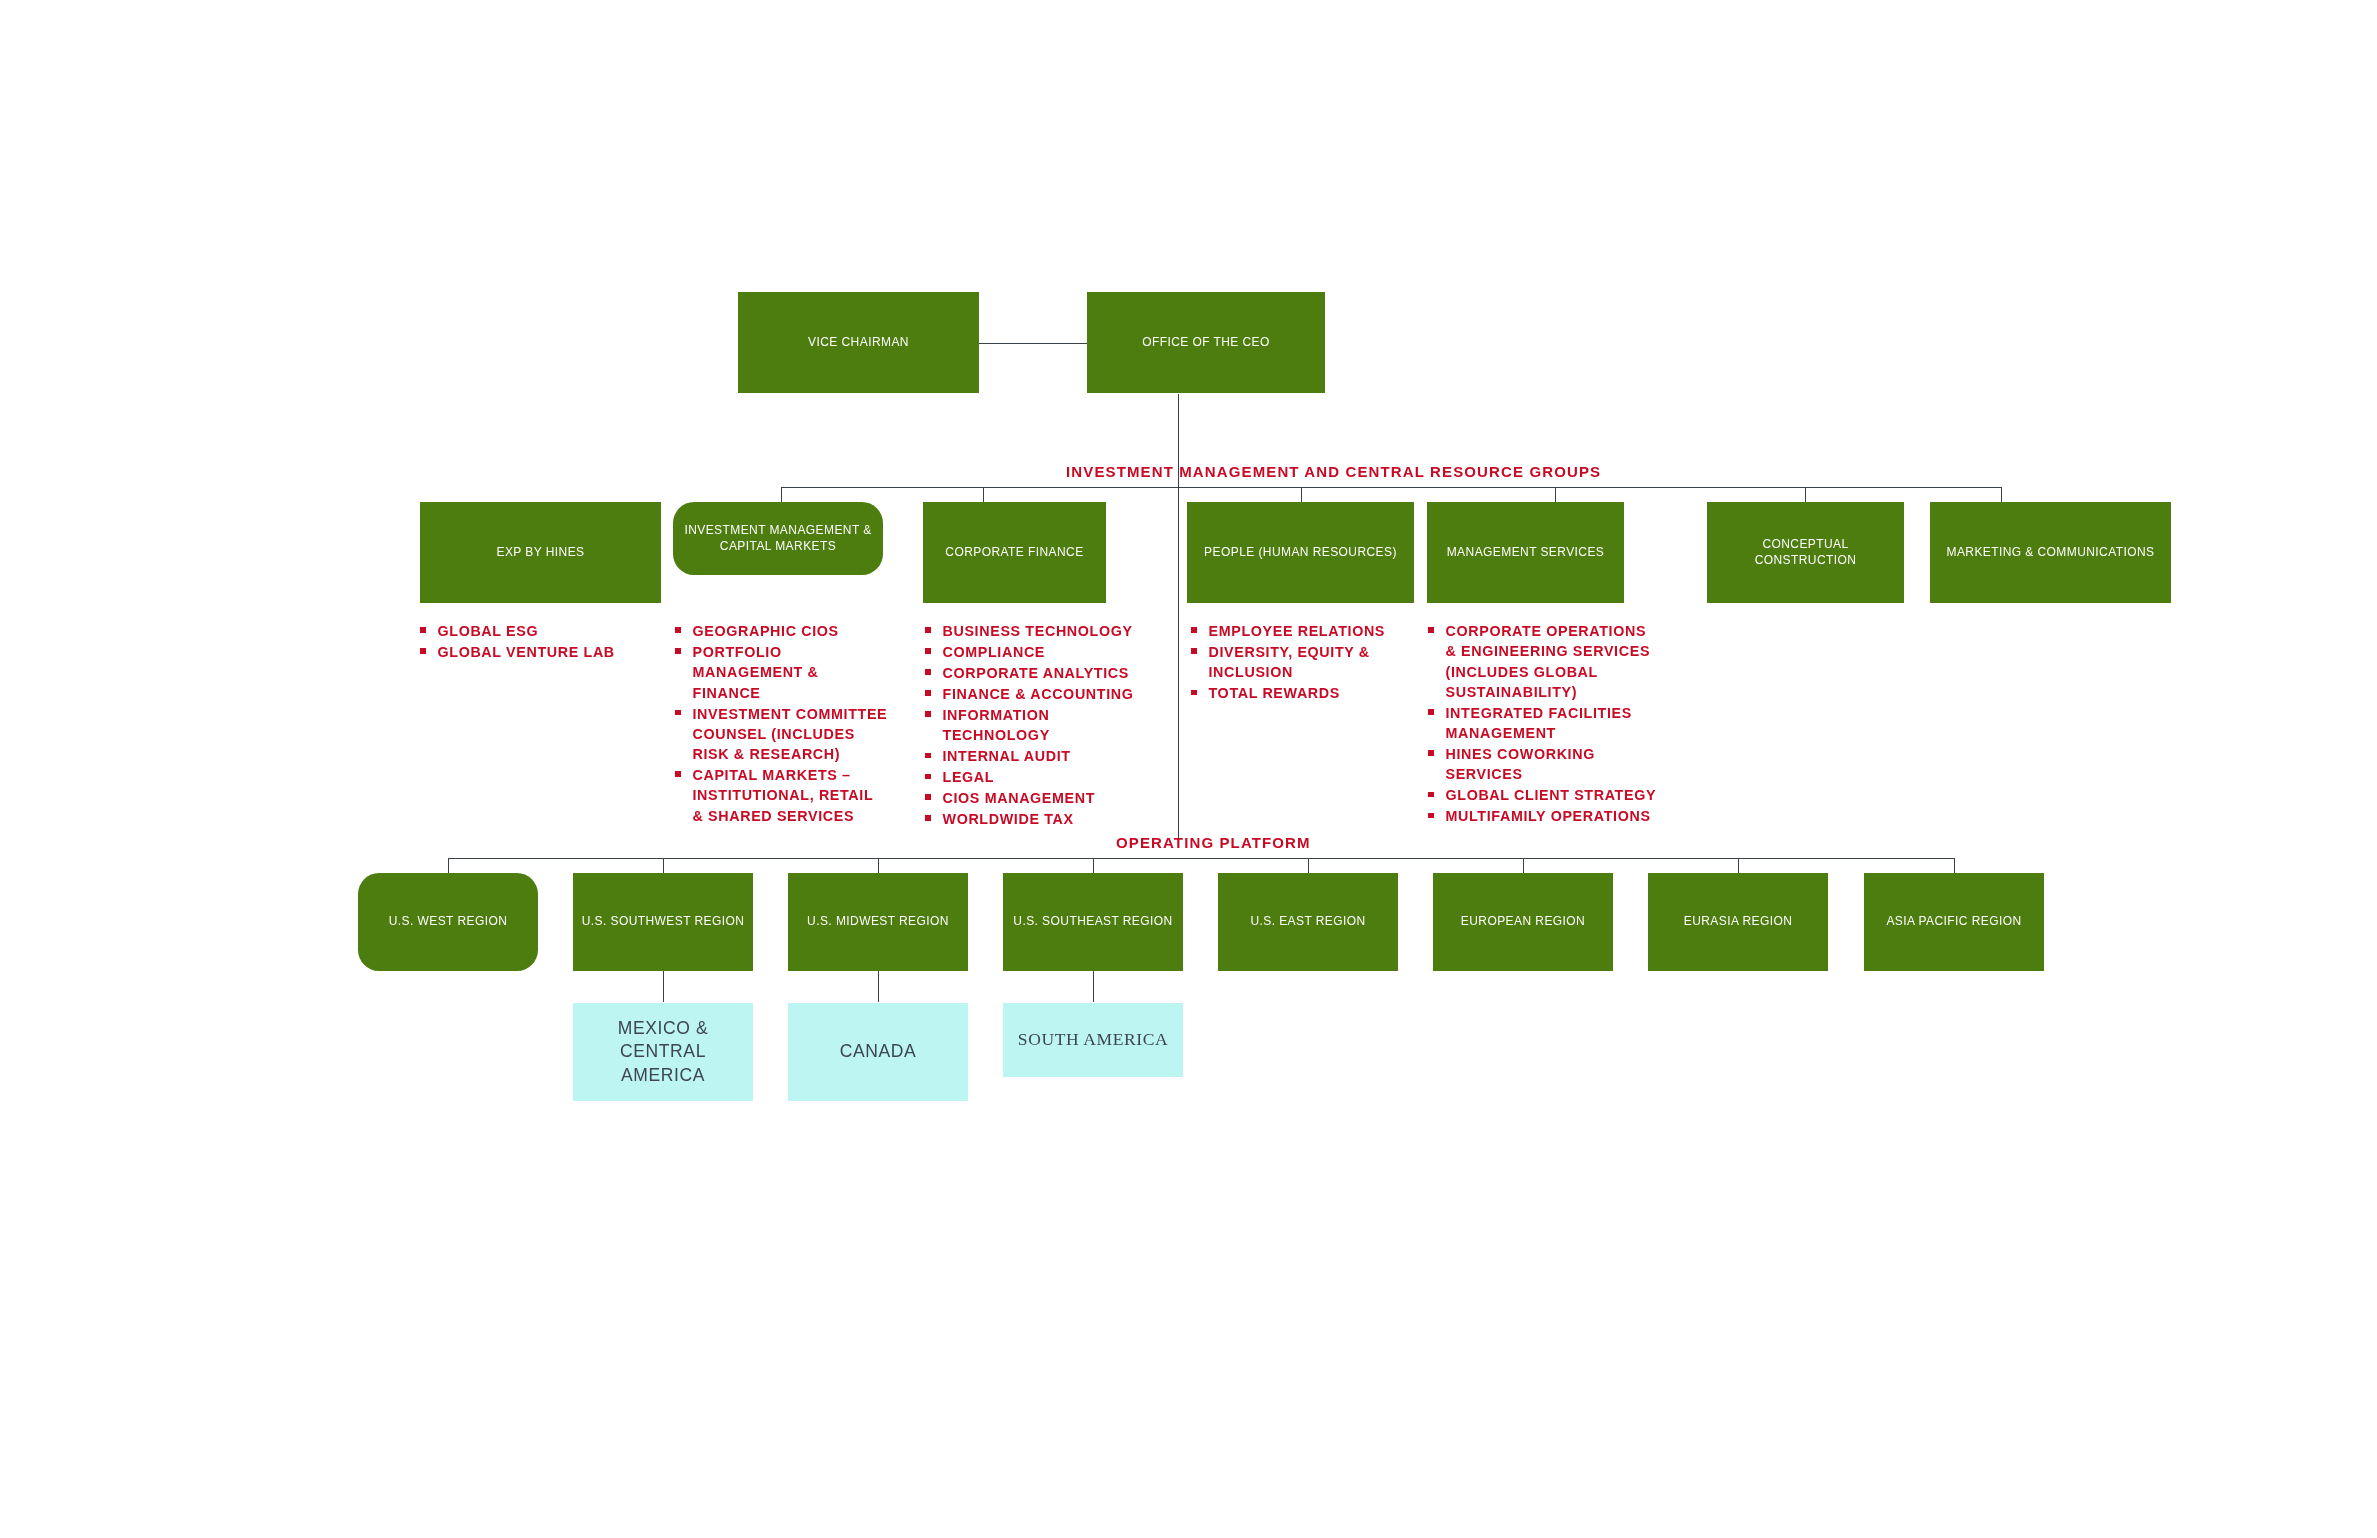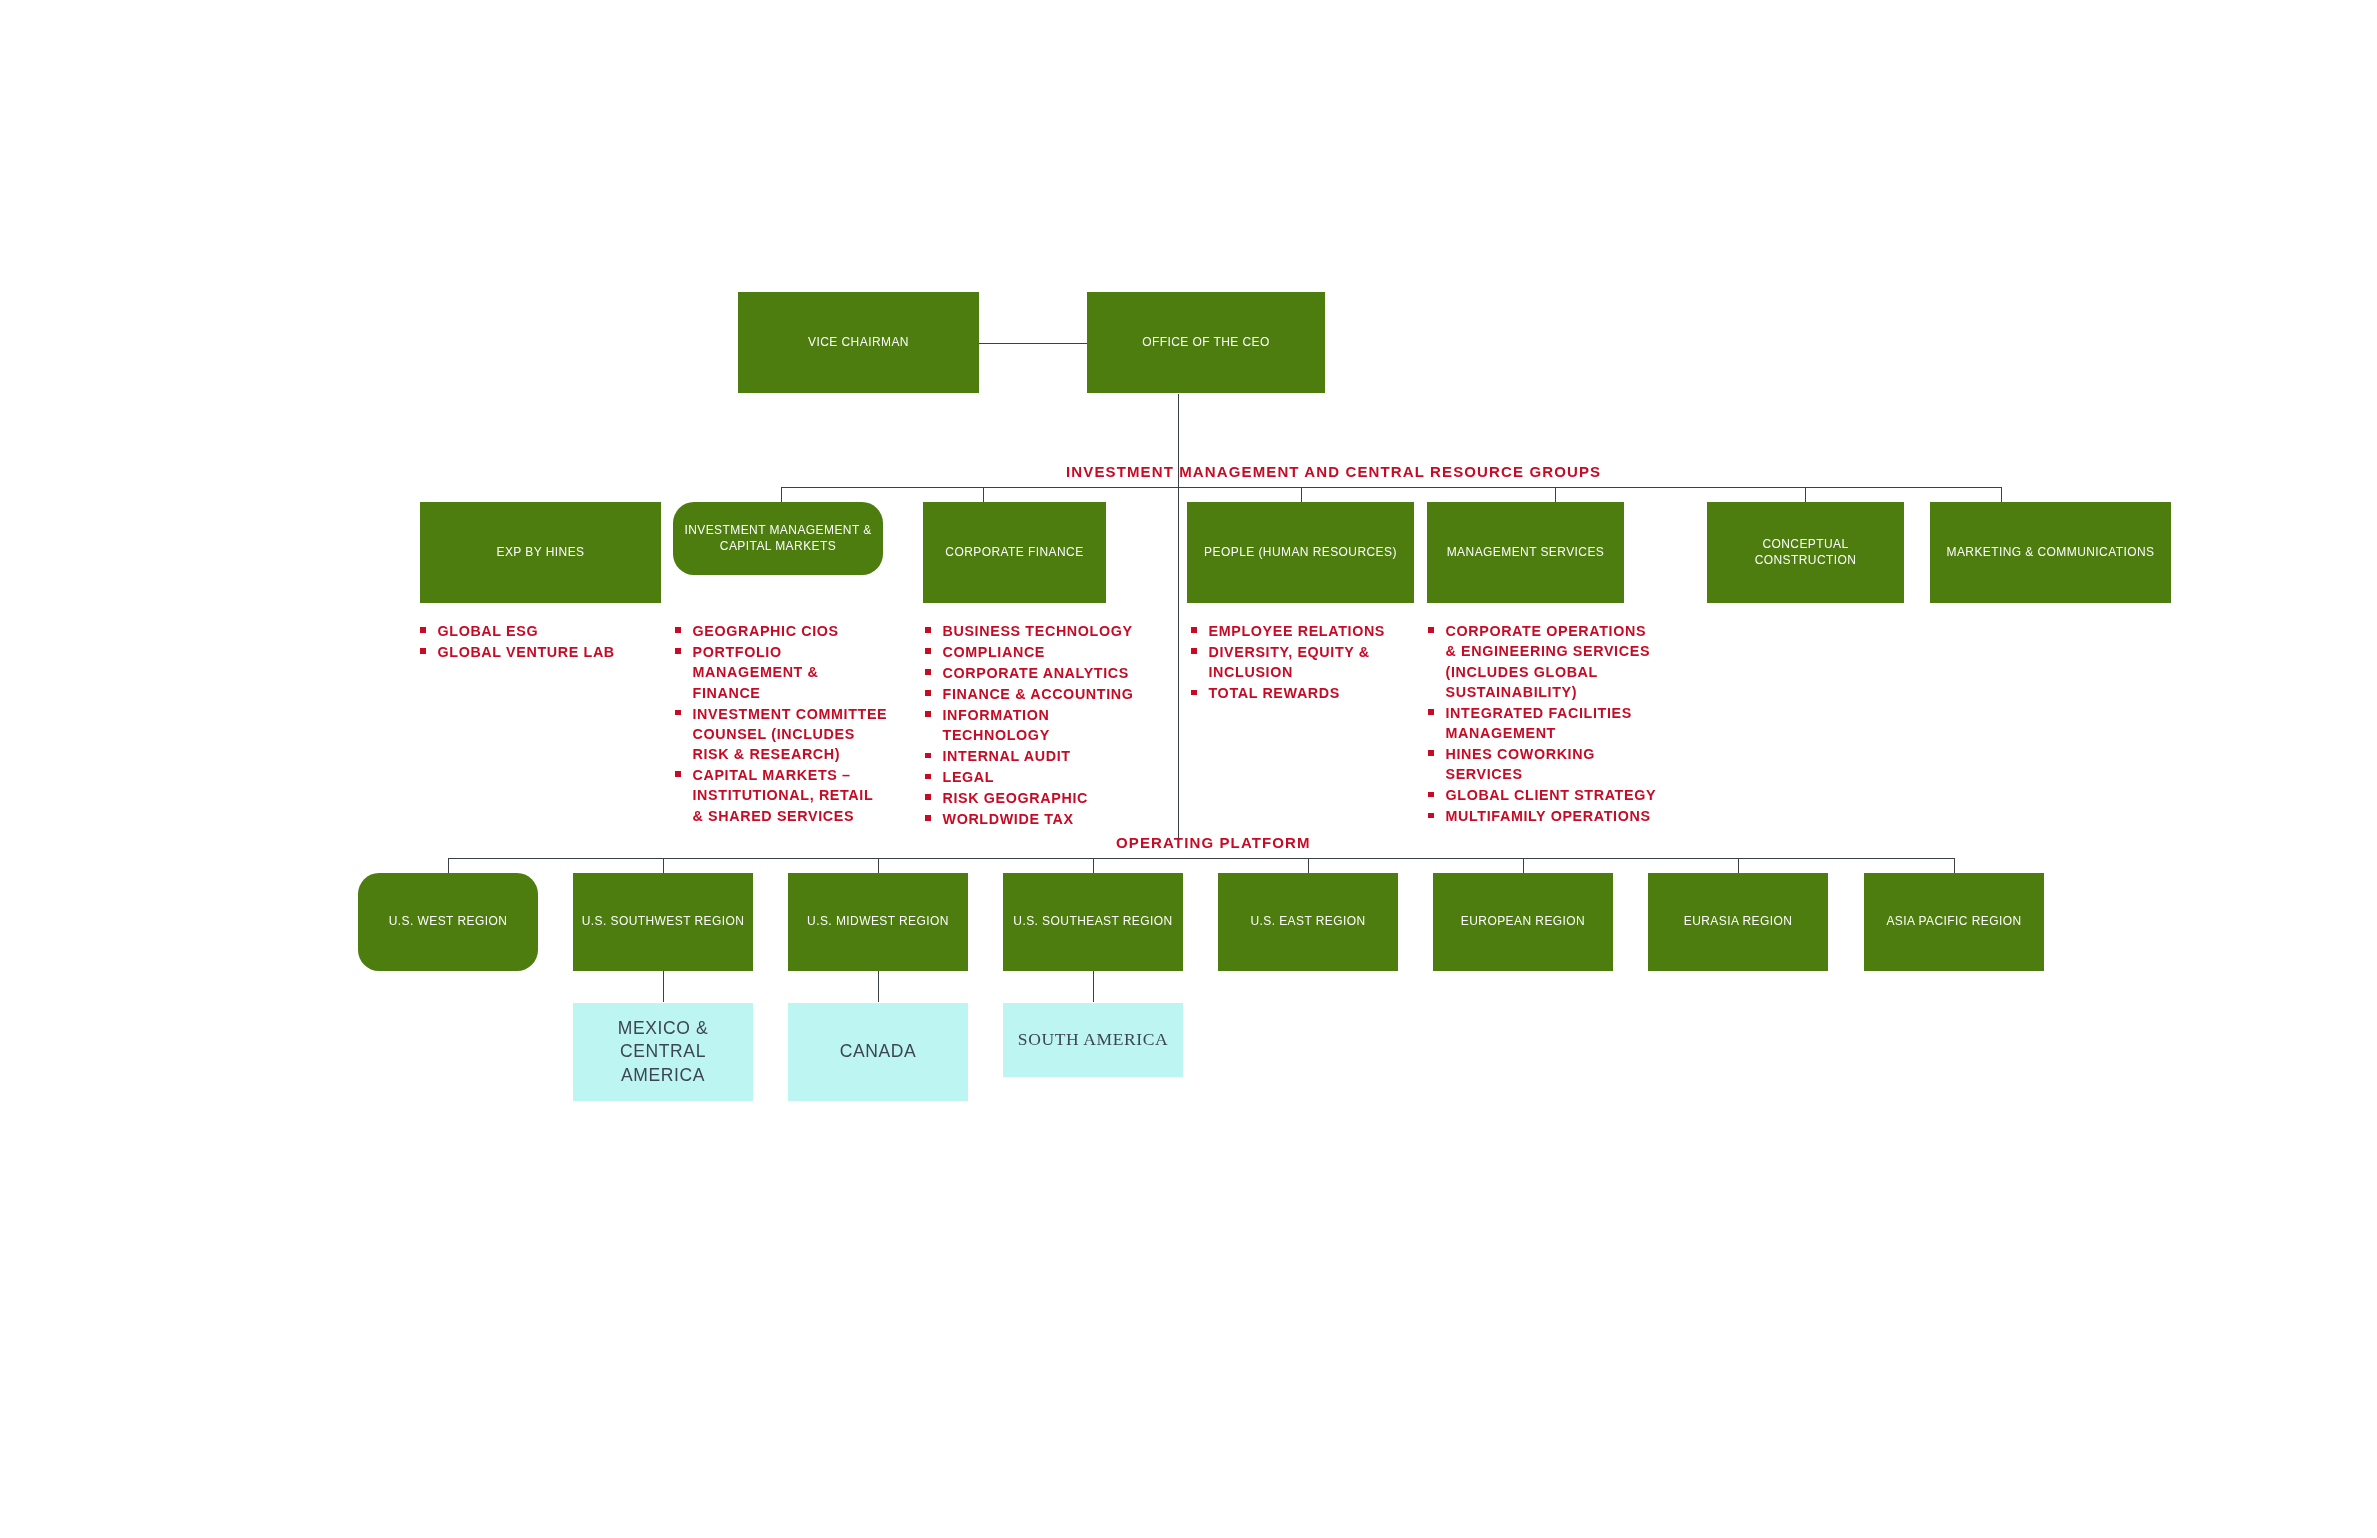--- a/index.html
+++ b/index.html
@@ -155,21 +155,21 @@
   </ul>
 
   <ul class="bullet-list" style="left:923px; top:619px; width:231px;">
     <li>BUSINESS TECHNOLOGY</li>
     <li>COMPLIANCE</li>
     <li>CORPORATE ANALYTICS</li>
     <li>FINANCE &amp; ACCOUNTING</li>
     <li>INFORMATION TECHNOLOGY</li>
     <li>INTERNAL AUDIT</li>
     <li>LEGAL</li>
-    <li>RISK GEOGRAPHIC</li>
+    <li>CIOS MANAGEMENT</li>
     <li>WORLDWIDE TAX</li>
   </ul>
 
   <ul class="bullet-list" style="left:1189px; top:619px; width:213px;">
     <li>EMPLOYEE RELATIONS</li>
     <li>DIVERSITY, EQUITY &amp; INCLUSION</li>
     <li>TOTAL REWARDS</li>
   </ul>
 
   <ul class="bullet-list" style="left:1426px; top:619px; width:231px;">

